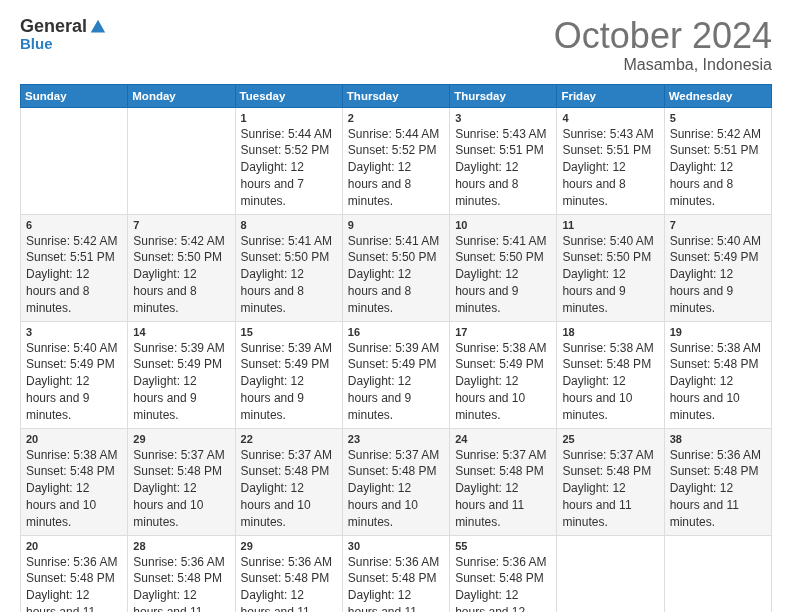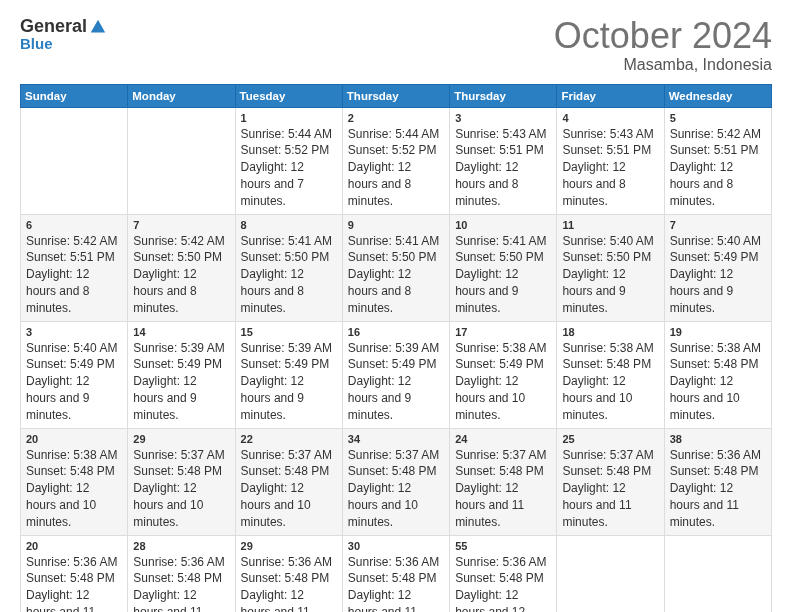--- a/index.html
+++ b/index.html
@@ -271,21 +271,21 @@
 Sunset: 5:48 PM
 Daylight: 12 hours and 10 minutes.</div>
           </td>
           <td>
             <span class="day-number">22</span>
             <div class="day-info" style="white-space: pre-line;">Sunrise: 5:37 AM
 Sunset: 5:48 PM
 Daylight: 12 hours and 10 minutes.</div>
           </td>
           <td>
-            <span class="day-number">34</span>
+            <span class="day-number">23</span>
             <div class="day-info" style="white-space: pre-line;">Sunrise: 5:37 AM
 Sunset: 5:48 PM
 Daylight: 12 hours and 10 minutes.</div>
           </td>
           <td>
             <span class="day-number">24</span>
             <div class="day-info" style="white-space: pre-line;">Sunrise: 5:37 AM
 Sunset: 5:48 PM
 Daylight: 12 hours and 11 minutes.</div>
           </td>

